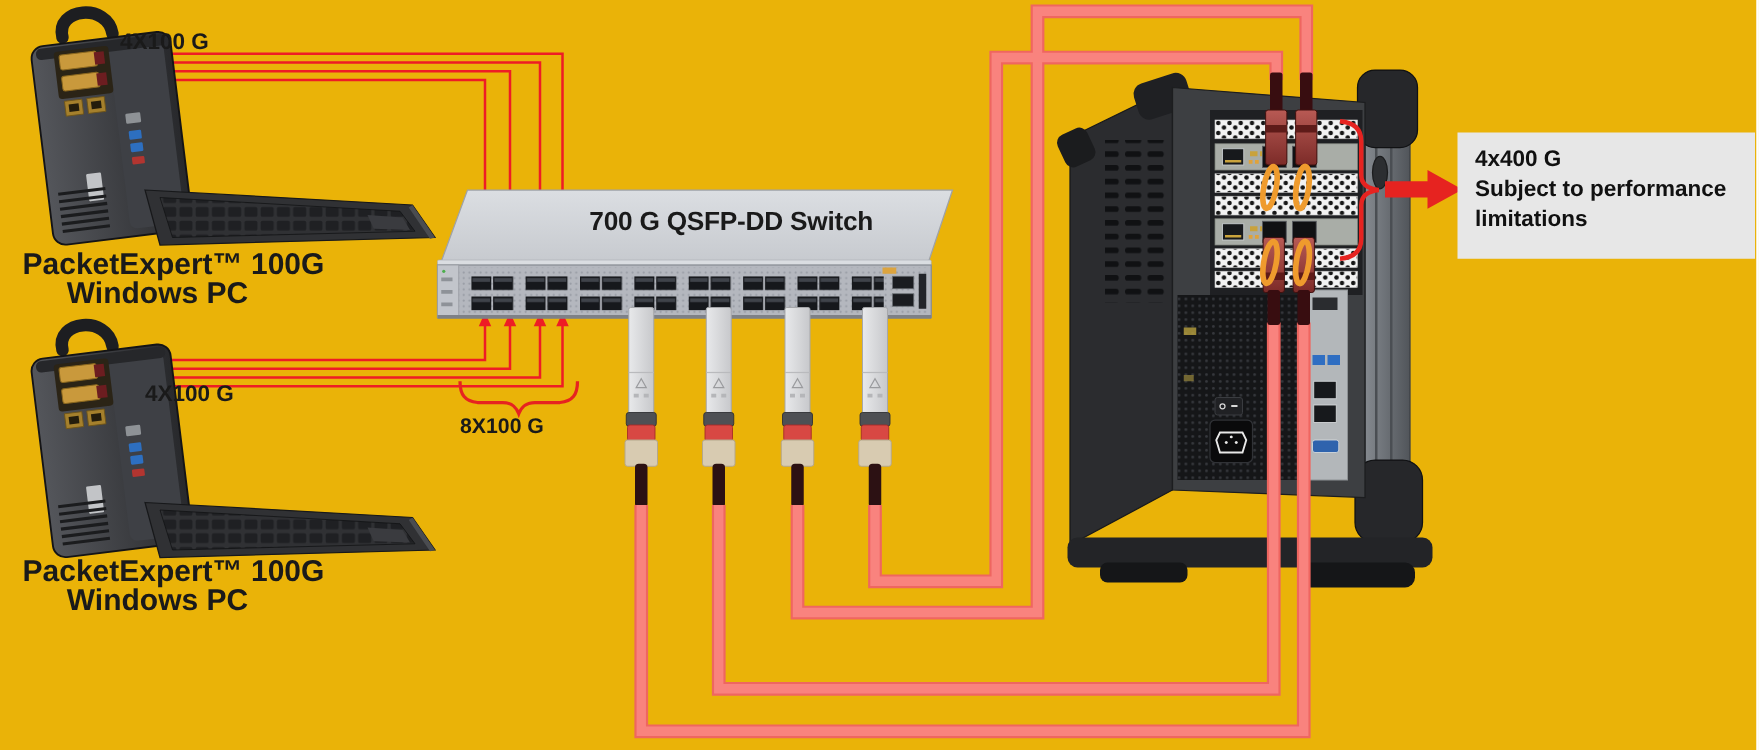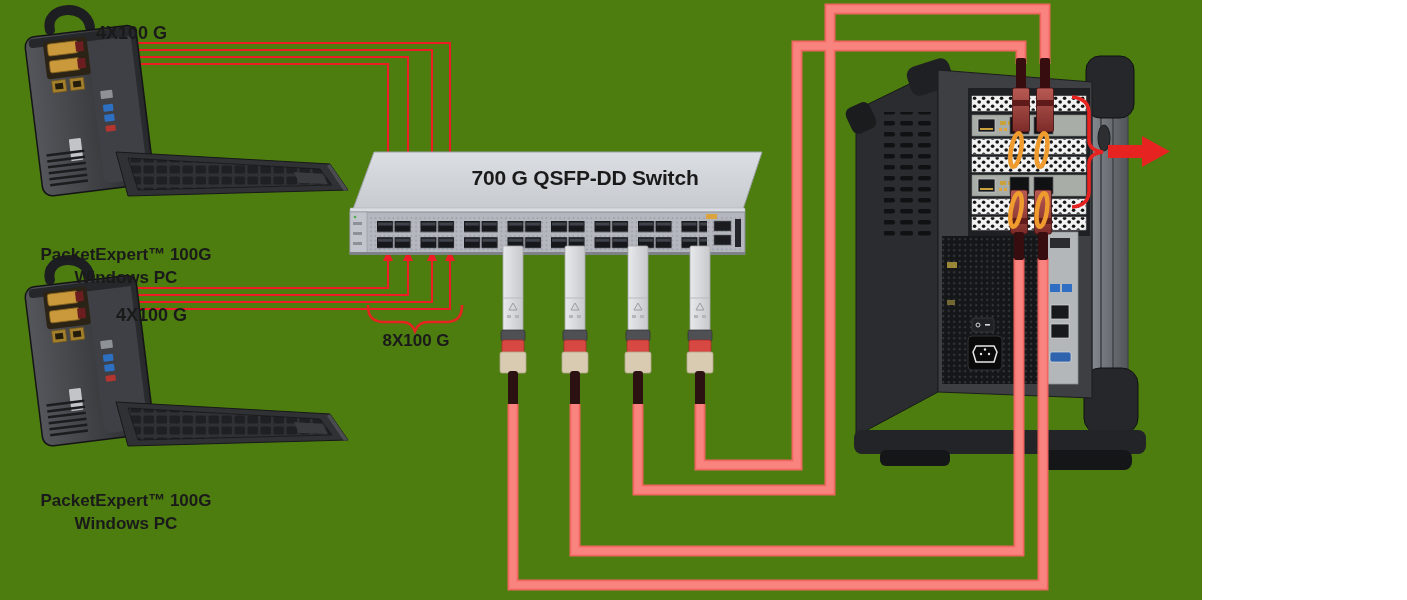--- a/index.html
+++ b/index.html
@@ -1,23 +1,23 @@
 <!DOCTYPE html>
 <html><head>
 <meta charset="utf-8">
 <style>
   html,body{margin:0;padding:0;background:#ffffff;}
-  .stage{position:relative;width:1202px;height:600px;background:#4d7c0f;overflow:hidden;
+  .stage{position:relative;width:1405px;height:600px;background:#eab308;overflow:hidden;
          font-family:"Liberation Sans",sans-serif;}
   .stage svg{position:absolute;left:0;top:0;}
   .lbl{position:absolute;font-weight:700;color:#1a1a1a;white-space:nowrap;}
   .lbl-link{font-size:18px;}
-  .lbl-device{width:216px;text-align:center;font-size:17px;line-height:23px;margin-top:43px;}
+  .lbl-device{width:216px;text-align:center;font-size:24px;line-height:23px;}
   .lbl-switch{width:260px;text-align:center;font-size:21px;letter-spacing:-0.2px;}
-  .lbl-breakout{width:96px;text-align:center;font-size:17px;}
+  .lbl-breakout{width:96px;text-align:left;font-size:17px;}
   .lbl-portable{width:215px;text-align:center;font-size:20px;}
   .callout{position:absolute;left:1166px;top:106px;width:238px;height:101px;
            background:#e7e7e7;box-sizing:border-box;padding:9px 8px 0 14px;
            font-weight:700;font-size:18px;line-height:24px;color:#111;}
 </style>
 </head>
 <body>
 
 <div class="stage">
 
@@ -332,15 +332,20 @@
   <div>Windows PC</div>
 </div>
 <div class="lbl lbl-device" style="left:18px;top:446px;">
   <div>PacketExpert™ 100G</div>
   <div>Windows PC</div>
 </div>
 
 <div class="lbl lbl-switch" style="left:455px;top:166px;">700 G QSFP-DD Switch</div>
 <div class="lbl lbl-breakout" style="left:368px;top:331px;">8X100 G</div>
 
-
-
+<div class="callout">
+  <div>4x400 G</div>
+  <div>Subject to performance</div>
+  <div>limitations</div>
 </div>
 
+
+</div>
+
 </body></html>

